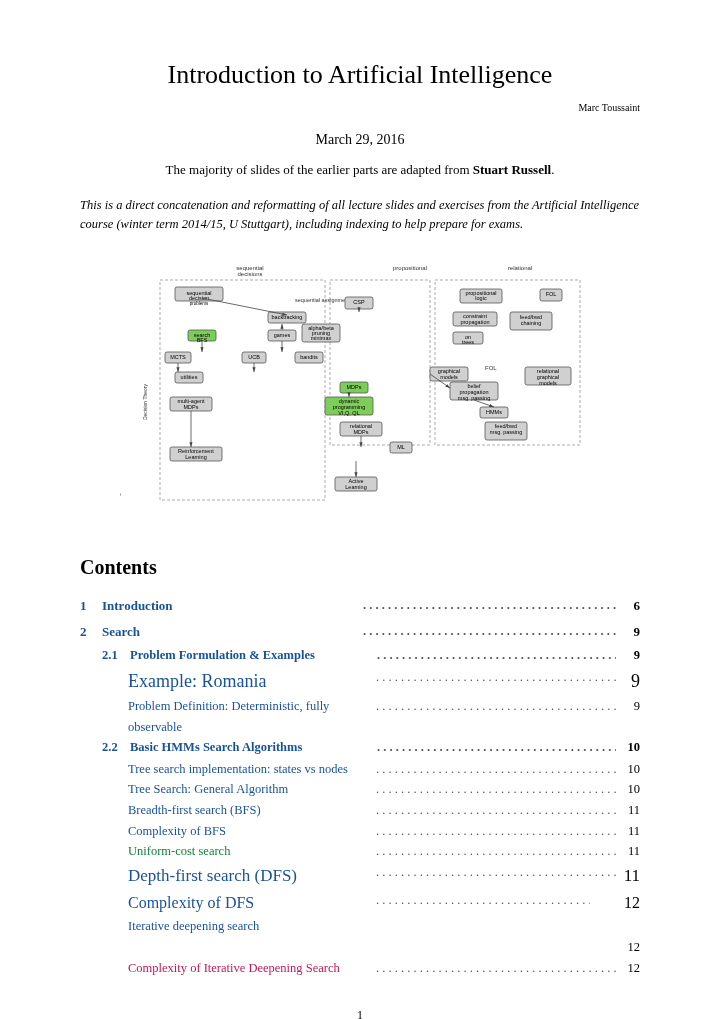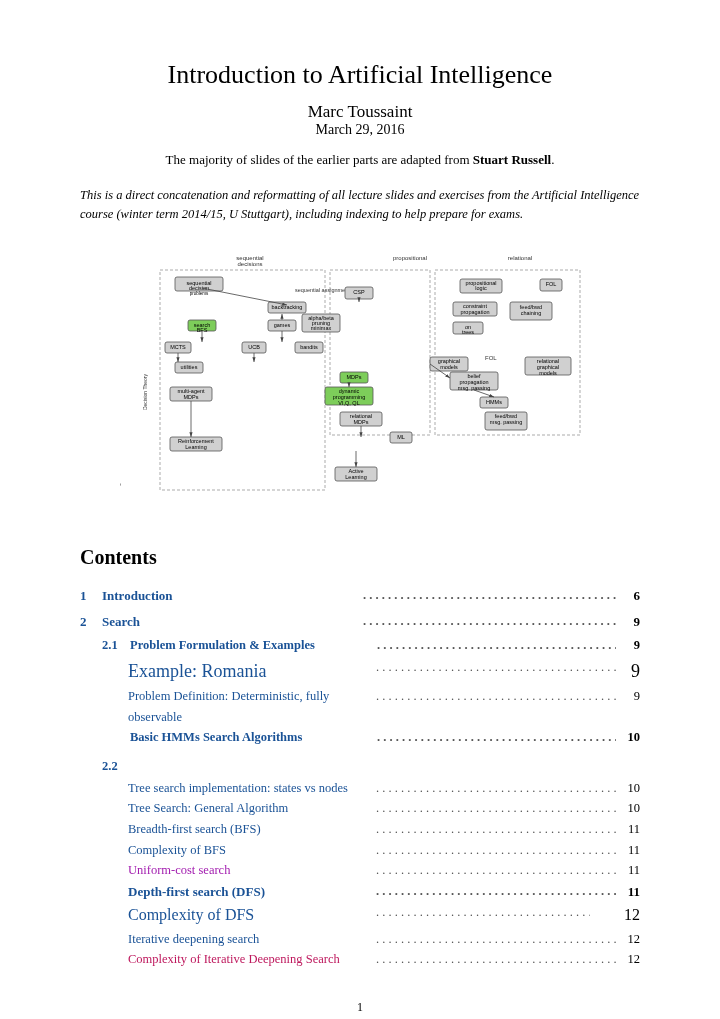--- a/index.html
+++ b/index.html
@@ -19,23 +19,23 @@
       position: relative;
     }
     .title {
       text-align: center;
       font-size: 26px;
       font-weight: normal;
       margin-bottom: 12px;
       color: #000;
     }
     .author {
-      text-align: center;
-      font-size: 17px;
-      margin-bottom: 0;
+      text-align: right;
+      font-size: 10px;
+      margin-bottom: 19px;
       color: #000;
     }
     .date {
       text-align: center;
       font-size: 14px;
       margin-bottom: 12px;
       color: #000;
     }
     .attribution {
       font-size: 13px;
@@ -302,21 +302,21 @@
     <span style="min-width:24px;text-align:right;color:#000;">9</span>
   </div>
 
   <div class="toc-row" style="font-size:12.5px;line-height:1.65;color:#1a5296;padding-left:48px;">
     <span style="flex:1;color:#1a5296;">Problem Definition: Deterministic, fully observable</span>
     <span class="dots-line"></span>
     <span style="min-width:24px;text-align:right;color:#000;">9</span>
   </div>
 
   <div class="toc-row" style="font-size:12.5px;font-weight:bold;line-height:1.7;color:#1a5296;padding-left:22px;">
-    <span style="min-width:28px;margin-top:29px;">2.2</span>
+    <span style="min-width:28px;">2.2</span>
     <span style="flex:1;color:#1a5296;">Basic HMMs Search Algorithms</span>
     <span class="dots-line"></span>
     <span style="min-width:24px;text-align:right;color:#000;">10</span>
   </div>
 
   <div class="toc-row" style="font-size:12.5px;line-height:1.65;color:#1a5296;padding-left:48px;">
     <span style="flex:1;color:#1a5296;">Tree search implementation: states vs nodes</span>
     <span class="dots-line"></span>
     <span style="min-width:24px;text-align:right;color:#000;">10</span>
   </div>
@@ -329,35 +329,35 @@
     <span style="flex:1;color:#1a5296;">Breadth-first search (BFS)</span>
     <span class="dots-line"></span>
     <span style="min-width:24px;text-align:right;color:#000;">11</span>
   </div>
   <div class="toc-row" style="font-size:12.5px;line-height:1.65;color:#1a5296;padding-left:48px;">
     <span style="flex:1;color:#1a5296;">Complexity of BFS</span>
     <span class="dots-line"></span>
     <span style="min-width:24px;text-align:right;color:#000;">11</span>
   </div>
   <div class="toc-row" style="font-size:12.5px;line-height:1.65;color:#1a5296;padding-left:48px;">
-    <span style="flex:1;color:#a21caf;">Uniform-cost search</span>
+    <span style="flex:1;color:#15803d;">Uniform-cost search</span>
     <span class="dots-line"></span>
     <span style="min-width:24px;text-align:right;color:#000;">11</span>
   </div>
-  <div class="toc-row" style="font-size:13px;line-height:1.65;color:#1a5296;padding-left:48px;font-weight:bold;">
+  <div class="toc-row" style="font-size:17px;line-height:1.65;color:#1a5296;padding-left:48px;">
     <span style="flex:1;color:#1a5296;">Depth-first search (DFS)</span>
     <span class="dots-line"></span>
     <span style="min-width:24px;text-align:right;color:#000;">11</span>
   </div>
   <div class="toc-row" style="font-size:16px;line-height:1.65;color:#1a5296;padding-left:48px;gap:26px;">
     <span style="flex:1;color:#1a5296;">Complexity of DFS</span>
     <span class="dots-line"></span>
     <span style="min-width:24px;text-align:right;color:#000;">12</span>
   </div>
-  <div class="toc-row" style="font-size:12.5px;line-height:1.65;color:#1a5296;padding-left:48px;">
+  <div class="toc-row" style="font-size:12.5px;line-height:1.65;color:#1a5296;padding-left:48px;flex-direction:column;">
     <span style="flex:1;color:#1a5296;">Iterative deepening search</span>
     <span class="dots-line"></span>
     <span style="min-width:24px;text-align:right;color:#000;">12</span>
   </div>
   <div class="toc-row" style="font-size:12.5px;line-height:1.65;color:#1a5296;padding-left:48px;">
     <span style="flex:1;color:#be185d;">Complexity of Iterative Deepening Search</span>
     <span class="dots-line"></span>
     <span style="min-width:24px;text-align:right;color:#000;">12</span>
   </div>
 

